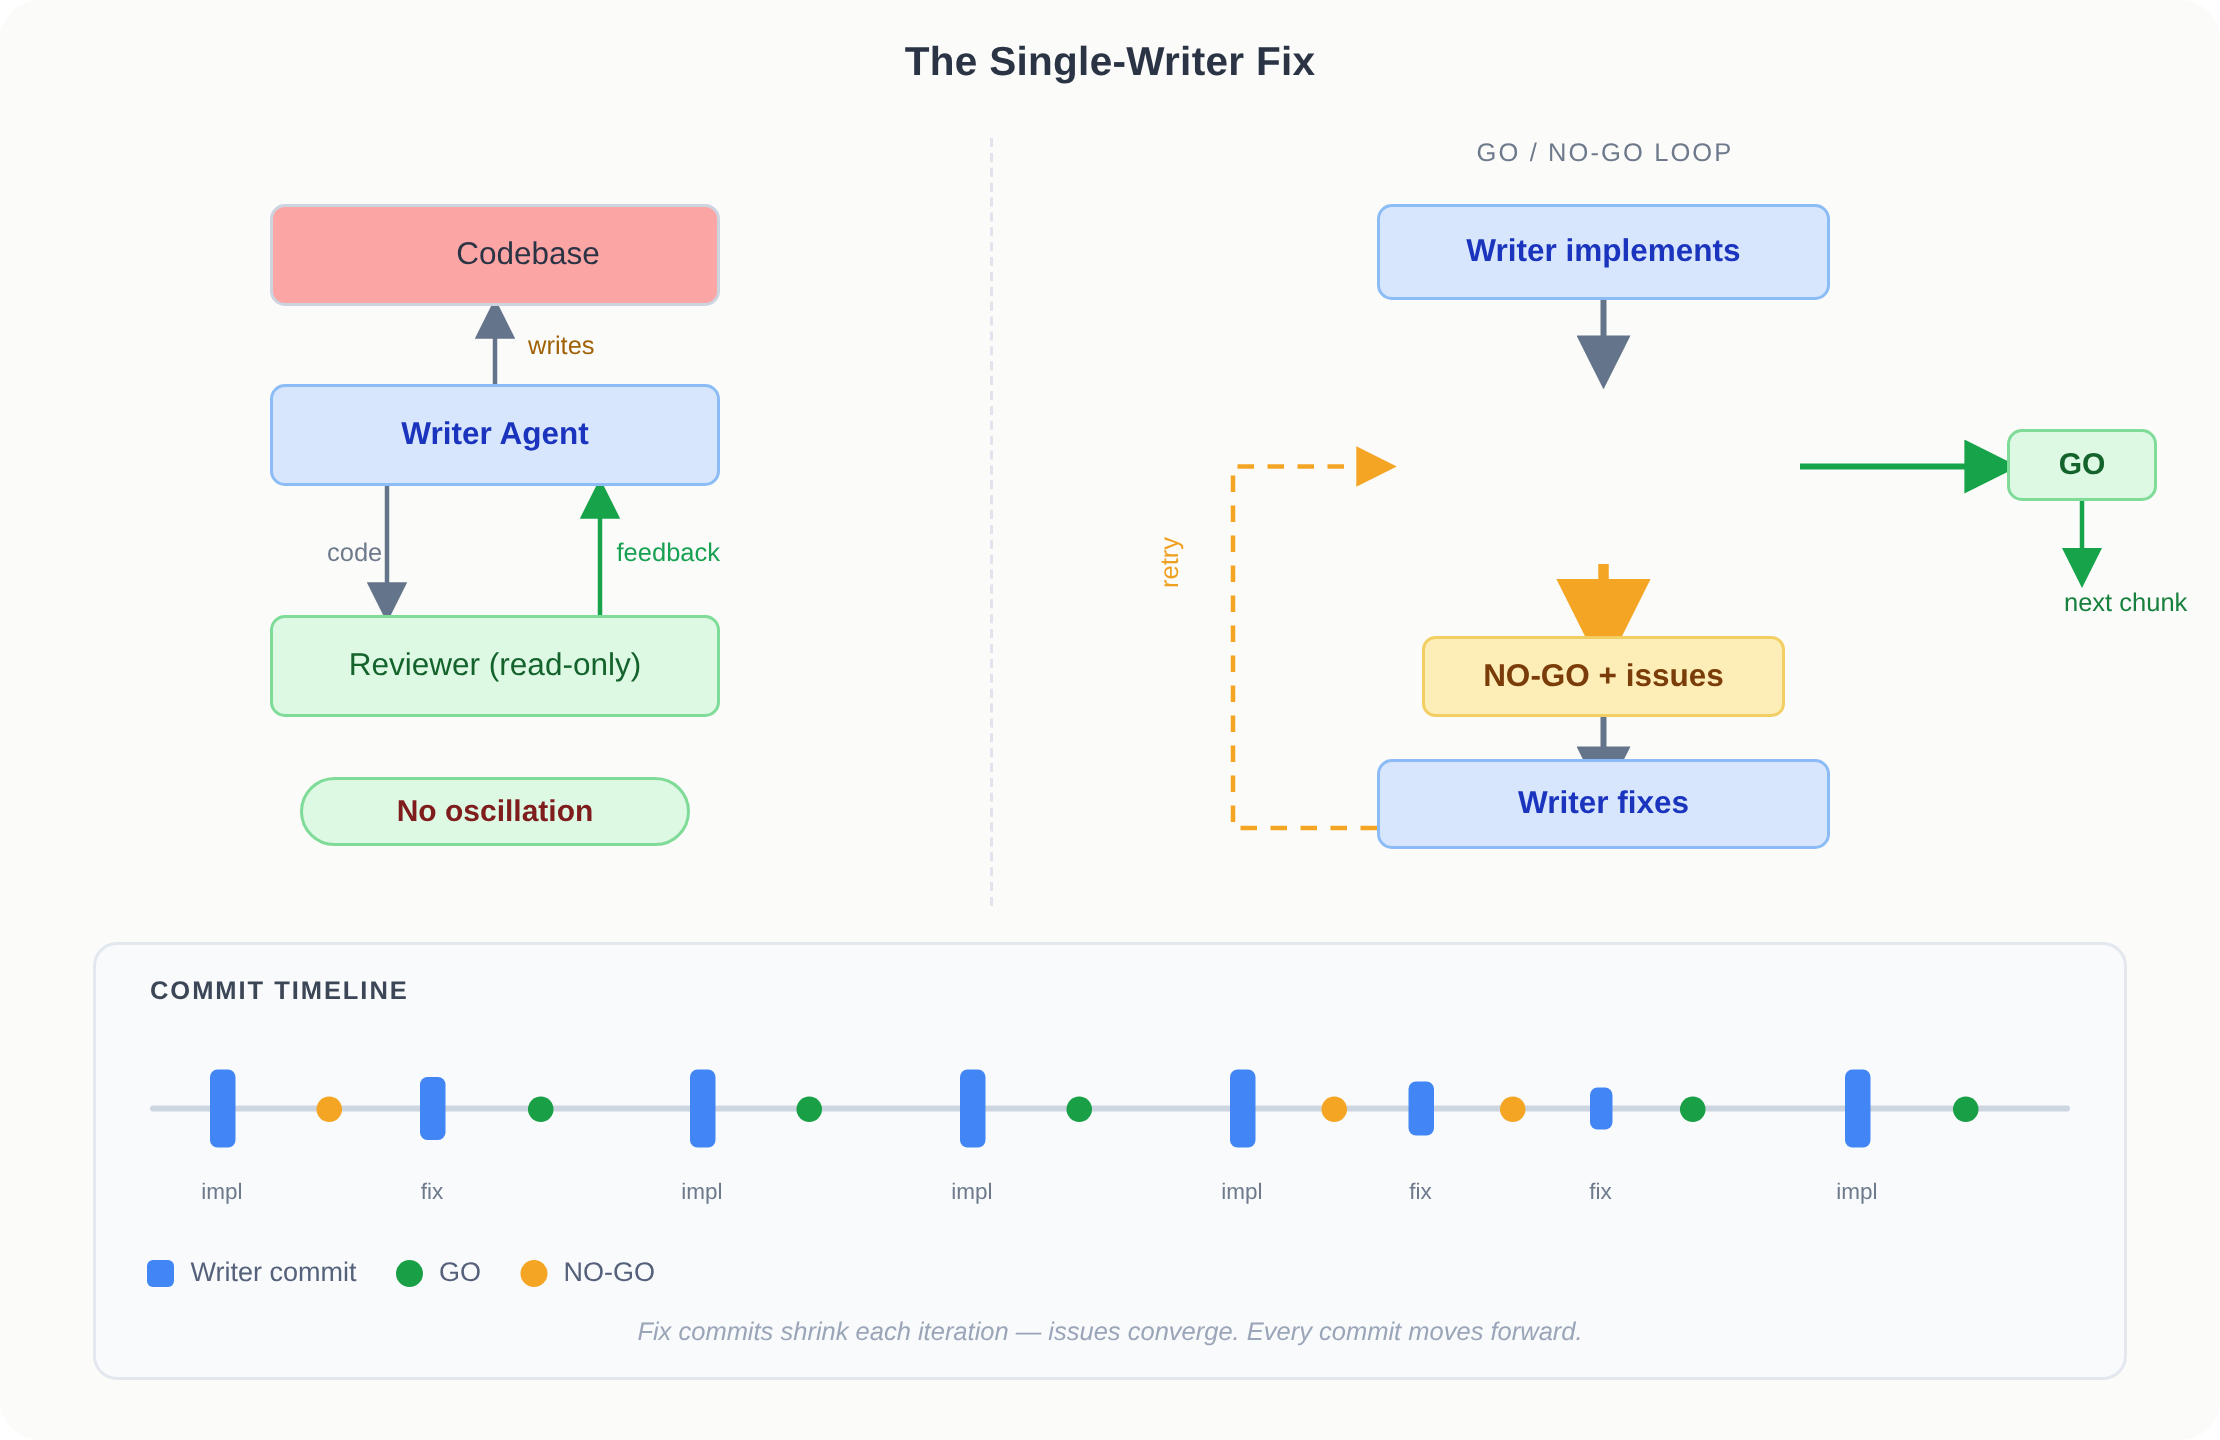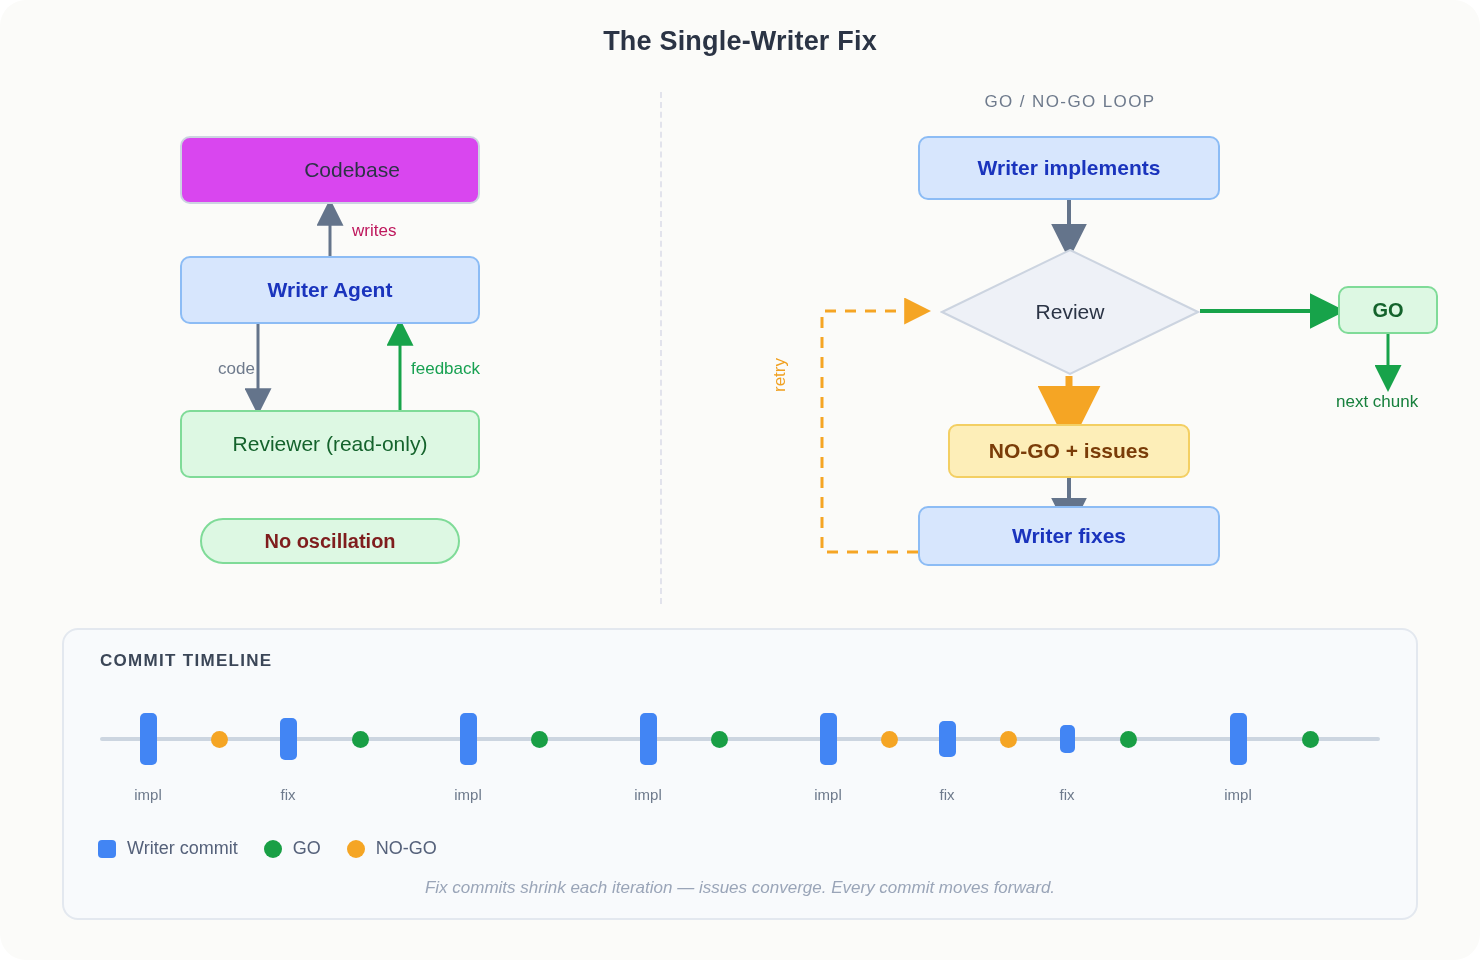--- a/index.html
+++ b/index.html
@@ -43,21 +43,21 @@
 
   
   .node{
     position:absolute;
     box-sizing:border-box;
     display:flex;align-items:center;justify-content:center;
     border-radius:10px;
     font-size:21px;
     text-align:center;
   }
-  .node.grey{ background:#d946ef;border:2px solid #ccd4e0;color:#2b3445;padding-left:44px; }
+  .node.grey{ background:#fca5a5;border:2px solid #ccd4e0;color:#2b3445;padding-left:44px; }
   .node.blue{ background:#d7e6fd;border:2px solid #8cbcf5;color:#1a34bd;font-weight:bold; }
   .node.green{ background:#ddf8e3;border:2px solid #7fdb98;color:#14632c; }
   .node.yellow{ background:#fdeeb8;border:2px solid #f3cf63;color:#7a3c08;font-weight:bold; }
   .node.pill{
     border-radius:30px;background:#ddf8e3;border:2px solid #7fdb98;
     color:#7f1d1d;font-weight:bold;font-size:20px;
   }
 
   
   #n-codebase{ left:180px;top:136px;width:300px;height:68px; }
@@ -76,24 +76,24 @@
     position:absolute;left:940px;top:248px;width:260px;height:128px;
   }
   #diamond .dlabel{
     position:absolute;left:0;top:0;width:260px;height:128px;
     display:flex;align-items:center;justify-content:center;
     font-size:21px;color:#2b3445;
   }
 
   
   .edge-label{position:absolute;font-size:17px;}
-  #lbl-writes  {left:352px;top:221px;color:#be185d;}
+  #lbl-writes  {left:352px;top:221px;color:#a16207;}
   #lbl-code    {left:218px;top:359px;color:#6e7a8c;}
   #lbl-feedback{left:411px;top:359px;color:#18a152;}
-  #lbl-nextchunk{left:1336px;top:392px;color:#17803d;font-size:17px;}
+  #lbl-nextchunk{left:1376px;top:392px;color:#17803d;font-size:17px;}
   #lbl-retry{
     left:770px;top:392px;color:#f0a020;font-size:17px;
     transform:rotate(-90deg);transform-origin:left top;
   }
 
   
   #edges{position:absolute;left:0;top:0;width:1480px;height:960px;pointer-events:none;}
 
   
   #tl-card{
@@ -185,26 +185,20 @@
   <div class="node blue" id="n-writer">Writer Agent</div>
   <div class="node green" id="n-reviewer">Reviewer (read-only)</div>
   <div class="node pill" id="n-nooscil">No oscillation</div>
 
   <div class="edge-label" id="lbl-writes">writes</div>
   <div class="edge-label" id="lbl-code">code</div>
   <div class="edge-label" id="lbl-feedback">feedback</div>
 
   <div class="node blue" id="n-impl">Writer implements</div>
 
-  <div id="diamond">
-    <svg width="260" height="128" viewBox="0 0 260 128">
-      <polygon points="130,2 258,64 130,126 2,64" fill="#eef1f7" stroke="#ccd4e0" stroke-width="2"></polygon>
-    </svg>
-    <div class="dlabel">Review</div>
-  </div>
 
   <div class="node green" id="n-go">GO</div>
   <div class="node yellow" id="n-nogo">NO-GO + issues</div>
   <div class="node blue" id="n-fixes">Writer fixes</div>
 
   <div class="edge-label" id="lbl-retry">retry</div>
   <div class="edge-label" id="lbl-nextchunk">next chunk</div>
 
   <div id="tl-card"></div>
   <div id="tl-head">COMMIT TIMELINE</div>

